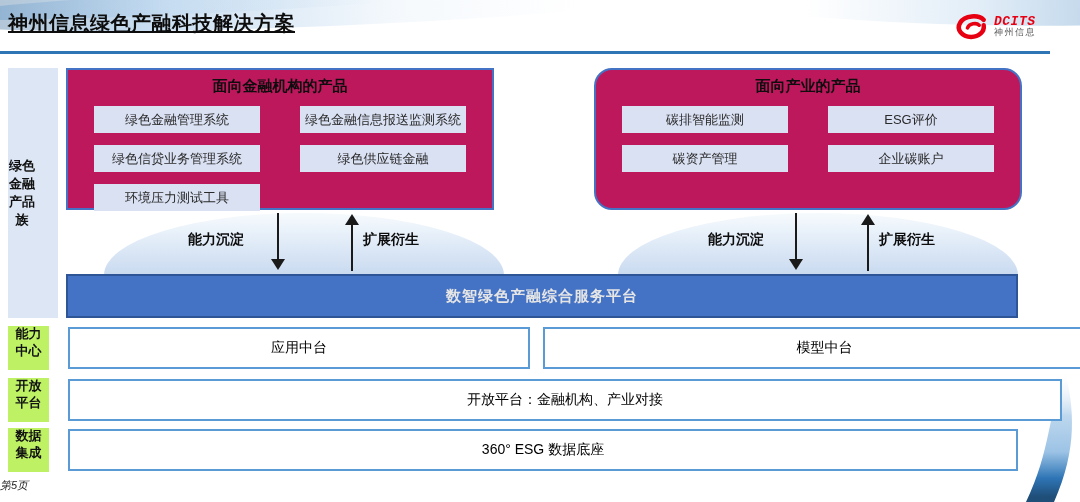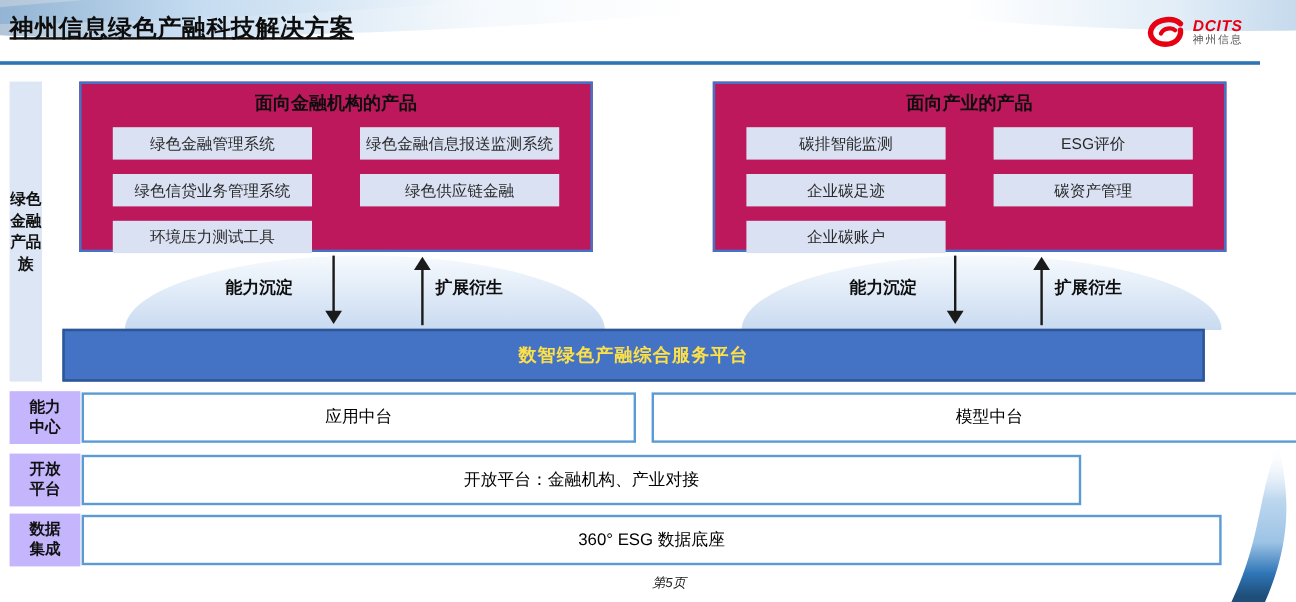--- a/index.html
+++ b/index.html
@@ -23,39 +23,39 @@
     transform:rotate(2deg); }
   .deco-bottom-right { right:0; bottom:0; width:62px; height:132px; }
 
   
   .page-title {
     position:absolute; left:8px; top:10px;
     font-size:20px; font-weight:bold; color:#0d0d0d; letter-spacing:.5px;text-decoration:underline;
   }
   .logo { position:absolute; right:16px; top:6px; width:110px; height:42px; display:flex; align-items:center; gap:4px; }
   .logo-mark { width:36px; height:30px; flex:0 0 auto; }
-  .logo-texts { display:flex; flex-direction:column; line-height:1.05; }
+  .logo-texts { display:flex; flex-direction:column; line-height:1.05;font-family:Liberation Mono, monospace; }
   .logo-brand { color:#e60012; font-weight:bold; font-style:italic; font-size:13px; letter-spacing:.5px; }
   .logo-sub { color:#555; font-size:9px; letter-spacing:1.5px; }
   .header-rule { position:absolute; left:0; top:51px; width:1050px; height:3px; background:#2e75b6; }
 
   
   .family-rail {
-    position:absolute; left:8px; top:68px; width:27px; height:250px;
-    background:#dce6f4; display:flex; align-items:center; justify-content:center;
+    position:absolute; left:8px; top:68px; width:50px; height:250px;
+    background:#dce6f4; display:flex; align-items:center; justify-content:flex-start;
   }
   .family-rail span { display:block; width:28px; font-size:13px; font-weight:bold; color:#111; text-align:center; line-height:1.4; }
 
   
   .product-box {
     position:absolute; top:68px; width:428px; height:142px;
     background:#be185d; border:2px solid #4472c4; z-index:2;
   }
   .product-box.left  { left:66px; }
-  .product-box.right { left:594px; }
+  .product-box.right { left:594px;border-radius:18px; }
   .product-box .box-title { margin-top:7px; text-align:center; font-size:15px; font-weight:bold; color:#0d0d0d; }
   .items-grid {
     margin:10px 26px 0; display:grid; grid-template-columns:1fr 1fr;
     column-gap:40px; row-gap:12px;
   }
   .product-item {
     height:27px; background:#dae1f3; display:flex; align-items:center; justify-content:center;
     font-size:13px; color:#2a2a2a; white-space:nowrap; overflow:hidden;
   }
 
@@ -72,47 +72,47 @@
   .arrow .shaft { position:absolute; left:6px; width:2px; background:#1a1a1a; }
   .arrow.down .shaft { top:0; height:47px; }
   .arrow.down .head { position:absolute; left:0; top:46px; width:0; height:0;
     border-left:7px solid transparent; border-right:7px solid transparent; border-top:11px solid #1a1a1a; }
   .arrow.up .shaft { top:10px; height:47px; }
   .arrow.up .head { position:absolute; left:0; top:0; width:0; height:0;
     border-left:7px solid transparent; border-right:7px solid transparent; border-bottom:11px solid #1a1a1a; }
 
   
   .platform-bar {
-    position:absolute; left:52px; top:274px; width:952px; height:44px; z-index:2;
+    position:absolute; left:66px; top:274px; width:952px; height:44px; z-index:2;
     background:#4472c4; border:2px solid #2e5696;
     display:flex; align-items:center; justify-content:center;
-    color:#fde047; font-size:15px; font-weight:bold; letter-spacing:1px;
+    color:#e5e5e5; font-size:15px; font-weight:bold; letter-spacing:1px;
   }
 
   
   .layer-label {
-    position:absolute; left:8px; width:59px; height:44px;
-    background:#c4b5fd; display:flex; align-items:center; justify-content:center;
+    position:absolute; left:8px; width:41px; height:44px;
+    background:#bef264; display:flex; align-items:flex-start; justify-content:center;
   }
   .layer-label span { display:block; width:30px; font-size:13px; font-weight:bold; color:#111; text-align:center; line-height:1.3; }
   .layer-box {
     position:absolute; height:42px; background:#fff; border:2px solid #5b9bd5;
     display:flex; align-items:center; justify-content:center;
     font-size:14px; color:#000000; z-index:2;
   }
   .lbl-1 { top:326px; } .lbl-2 { top:378px; } .lbl-3 { top:428px; }
   .box-app   { left:68px;  top:327px; width:462px; }
   .box-model { left:543px; top:327px; width:563px; }
-  .box-open  { left:68px;  top:379px; width:833px; }
+  .box-open  { left:68px;  top:379px; width:994px; }
   .box-data  { left:68px;  top:429px; width:950px; }
 
   
   .page-footer {
-    position:absolute; left:0; top:478px; width:100%; text-align:center;
-    font-size:11px; font-style:italic; color:#222;padding-left:35px;
+    position:absolute; left:0; top:478px; width:100%; 
+    font-size:11px; font-style:italic; color:#222;
   }
 </style>
 </head>
 <body>
 
 <div class="slide">
 
   <div class="deco deco-top-1"></div>
   <div class="deco deco-top-2"></div>
   <div class="deco deco-top-3"></div>
@@ -157,21 +157,20 @@
       <div class="product-item">绿色供应链金融</div>
       <div class="product-item">环境压力测试工具</div>
     </div>
   </div>
 
   <div class="product-box right">
     <div class="box-title">面向产业的产品</div>
     <div class="items-grid">
       <div class="product-item">碳排智能监测</div>
       <div class="product-item">ESG评价</div>
-      <div class="product-item">企业碳足迹</div>
       <div class="product-item">碳资产管理</div>
       <div class="product-item">企业碳账户</div>
     </div>
   </div>
 
   <div class="dome left"></div>
   <div class="dome right"></div>
 
   <div class="flow-label" style="left:188px; top:231px;">能力沉淀</div>
   <div class="arrow down" style="left:271px; top:213px;">

